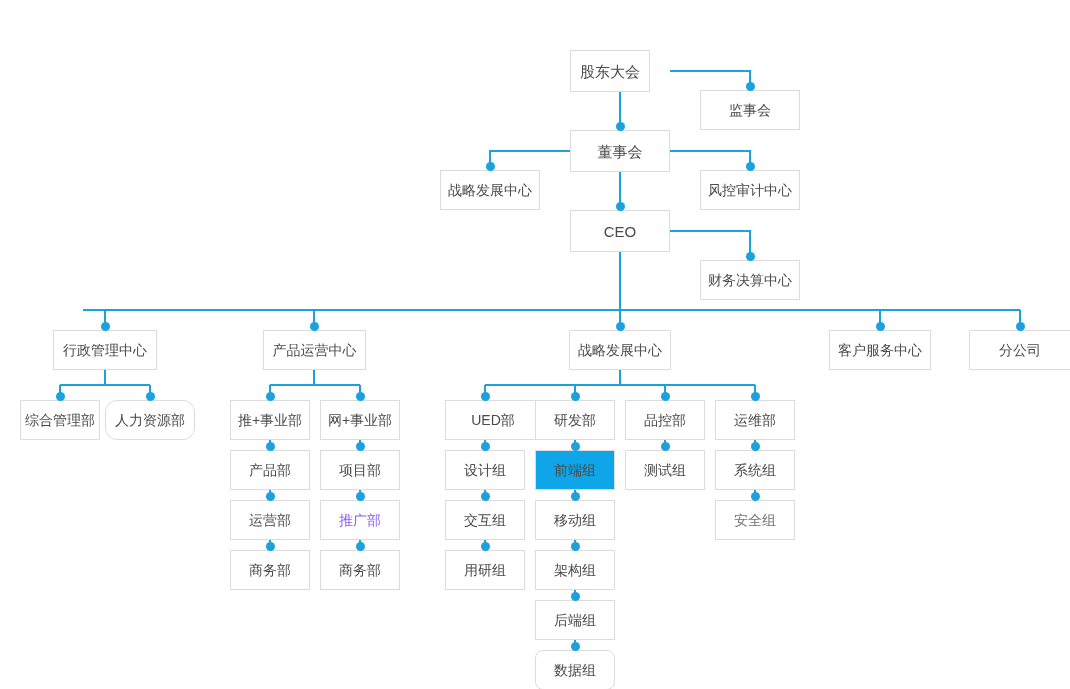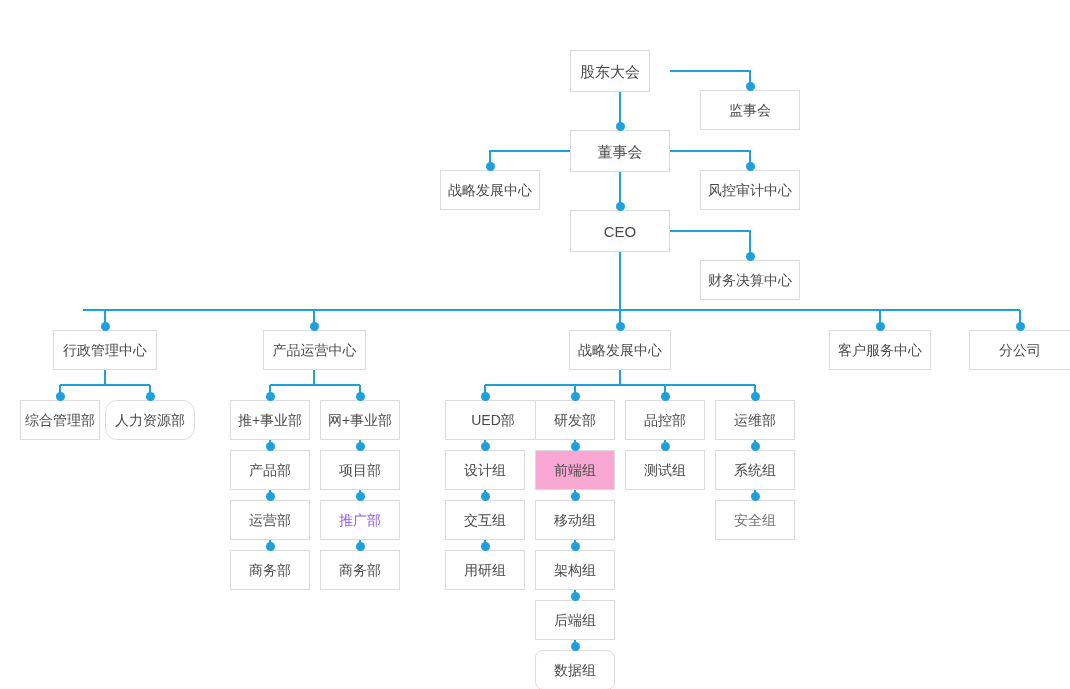--- a/index.html
+++ b/index.html
@@ -164,21 +164,21 @@
       </div>
       <div class="node lvl-3" style="left: 445px; top: 500px; width: 80px; height: 40px; border-color: rgb(220, 220, 220); background: rgb(255, 255, 255); color: rgb(74, 74, 74);">
         <span>交互组</span>
       </div>
       <div class="node lvl-3" style="left: 445px; top: 550px; width: 80px; height: 40px; border-color: rgb(220, 220, 220); background: rgb(255, 255, 255); color: rgb(74, 74, 74);">
         <span>用研组</span>
       </div>
       <div class="node lvl-3" style="left: 535px; top: 400px; width: 80px; height: 40px; border-color: rgb(220, 220, 220); background: rgb(255, 255, 255); color: rgb(74, 74, 74);">
         <span>研发部</span>
       </div>
-      <div class="node lvl-3" style="left: 535px; top: 450px; width: 80px; height: 40px; border-color: rgb(220, 220, 220); background: #f9a8d4; color: rgb(74, 74, 74);">
+      <div class="node lvl-3" style="left: 535px; top: 450px; width: 80px; height: 40px; border-color: rgb(220, 220, 220); background: #0ea5e9; color: rgb(74, 74, 74);">
         <span>前端组</span>
       </div>
       <div class="node lvl-3" style="left: 535px; top: 500px; width: 80px; height: 40px; border-color: rgb(220, 220, 220); background: rgb(255, 255, 255); color: rgb(74, 74, 74);">
         <span>移动组</span>
       </div>
       <div class="node lvl-3" style="left: 535px; top: 550px; width: 80px; height: 40px; border-color: rgb(220, 220, 220); background: rgb(255, 255, 255); color: rgb(74, 74, 74);">
         <span>架构组</span>
       </div>
       <div class="node lvl-3" style="left: 535px; top: 600px; width: 80px; height: 40px; border-color: rgb(220, 220, 220); background: rgb(255, 255, 255); color: rgb(74, 74, 74);">
         <span>后端组</span>

